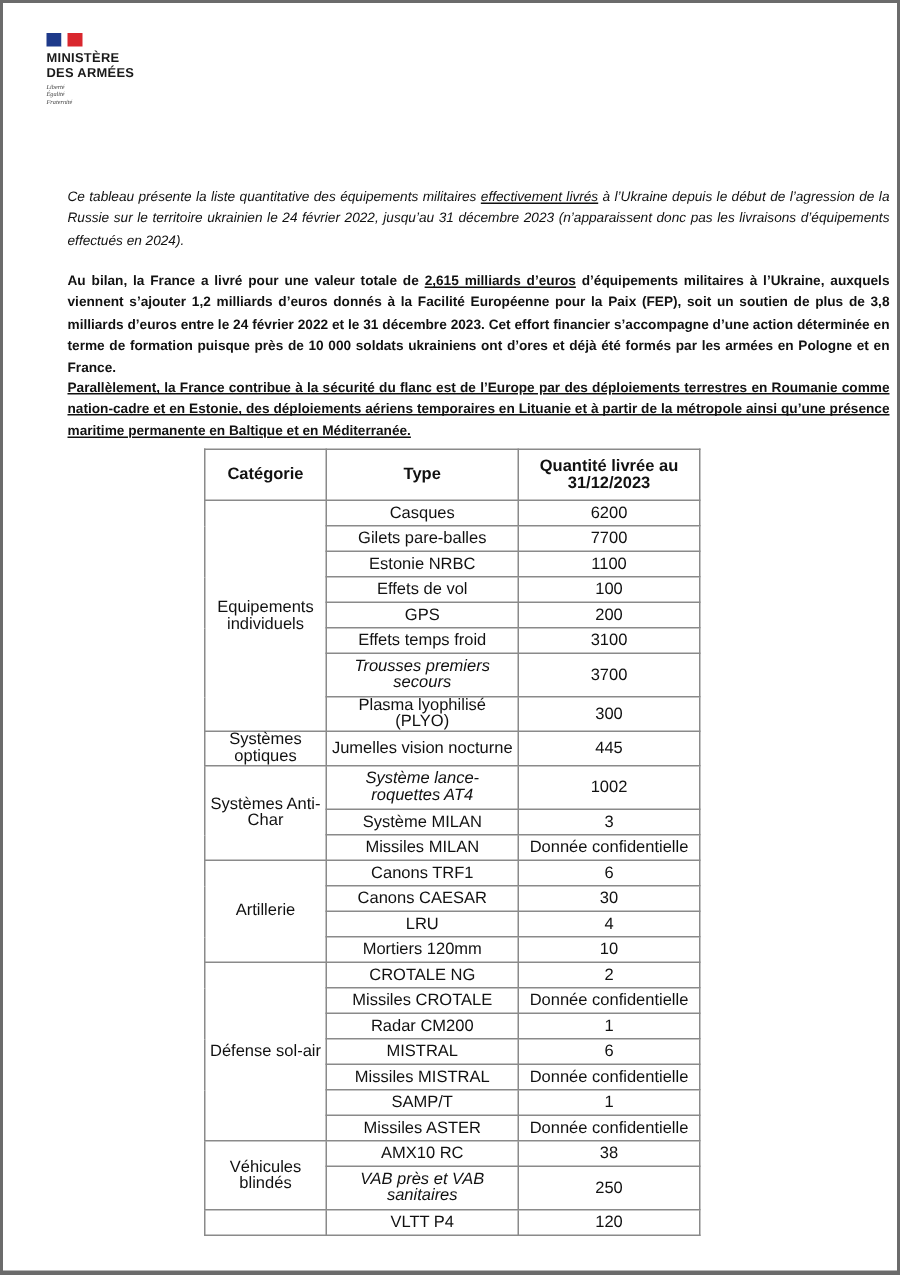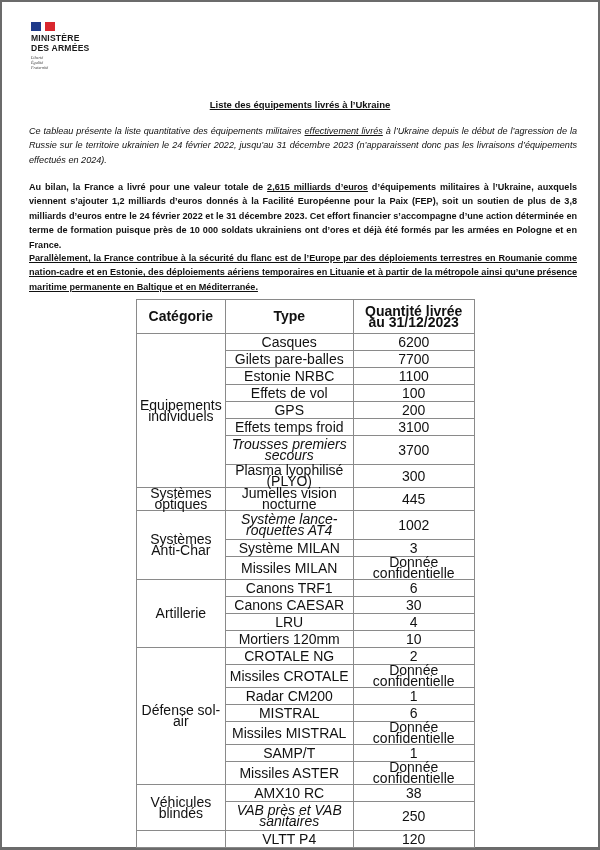--- a/index.html
+++ b/index.html
@@ -6,26 +6,26 @@
   body { width:600px; height:850px; background:#6b6b6b; position:relative; overflow:hidden; font-family:"Liberation Sans", sans-serif; }
   .page { position:absolute; left:2px; top:2px; width:596px; height:845px; background:#ffffff; }
   .logo { position:absolute; left:29px; top:20px; }
   .flag { display:flex; width:24px; height:9px; }
   .flag .b { width:10px; background:#1e3a8a; }
   .flag .w { width:4px; background:#ffffff; }
   .flag .r { width:10px; background:#d9272e; }
   .ministry { font-family:"Liberation Sans", sans-serif; font-weight:bold; font-size:8.6px; line-height:9.5px; color:#1a1a1a; margin-top:3px; letter-spacing:0.2px; }
   .motto { font-family:"Liberation Serif", serif; font-style:italic; font-size:4.2px; line-height:5px; color:#444; margin-top:2px; }
   .title { position:absolute; left:0; width:596px; top:97px; text-align:center; font-size:9.5px; font-weight:bold; text-decoration:underline; color:#111; }
-  .para { position:absolute; left:27px; width:548px; font-size:9.1px; line-height:14.4px; color:#111; text-align:justify; }
+  .para { position:absolute; left:43px; width:548px; font-size:9.1px; line-height:14.4px; color:#111; text-align:justify; }
   .p1 { top:122px; font-style:italic; }
   .p2 { top:178px; font-weight:bold; }
   .p3 { top:249px; font-weight:bold;text-decoration:underline; }
   .u { text-decoration:underline; }
-  table { position:absolute; left:134px; top:297px; border-collapse:collapse; font-size:14px; color:#111; }
+  table { position:absolute; left:134px; top:297px; border-collapse:collapse; font-size:11px; color:#111; }
   td, th { border:1px solid #8a8a8a; text-align:center; padding:0 3px; line-height:11px; }
   th { font-weight:bold; height:33px; }
   td { height:16px; }
   td.tall { height:28px;font-style:italic; }
   .c1 { width:74px; }
   .c2 { width:121px; }
   .c3 { width:114px; }
 </style>
 </head>
 <body>
@@ -41,21 +41,20 @@
       <div>MINISTÈRE</div>
       <div>DES ARMÉES</div>
     </div>
     <div class="motto">
       <div>Liberté</div>
       <div>Égalité</div>
       <div>Fraternité</div>
     </div>
   </div>
 
-  <div class="title">Liste des équipements livrés à l’Ukraine</div>
 
   <div class="para p1"><span>Ce tableau présente la liste quantitative des équipements militaires </span><span class="u">effectivement livrés</span><span> à l’Ukraine depuis le début de l’agression de la Russie sur le territoire ukrainien le 24 février 2022, jusqu’au 31 décembre 2023 (n’apparaissent donc pas les livraisons d’équipements effectués en 2024).</span></div>
 
   <div class="para p2"><span>Au bilan, la France a livré pour une valeur totale de </span><span class="u">2,615 milliards d’euros</span><span> d’équipements militaires à l’Ukraine, auxquels viennent s’ajouter 1,2 milliards d’euros donnés à la Facilité Européenne pour la Paix (FEP), soit un soutien de plus de 3,8 milliards d’euros entre le 24 février 2022 et le 31 décembre 2023. Cet effort financier s’accompagne d’une action déterminée en terme de formation puisque près de 10 000 soldats ukrainiens ont d’ores et déjà été formés par les armées en Pologne et en France.</span></div>
 
   <div class="para p3">Parallèlement, la France contribue à la sécurité du flanc est de l’Europe par des déploiements terrestres en Roumanie comme nation-cadre et en Estonie, des déploiements aériens temporaires en Lituanie et à partir de la métropole ainsi qu’une présence maritime permanente en Baltique et en Méditerranée.</div>
 
   <table>
     <thead>
       <tr>

